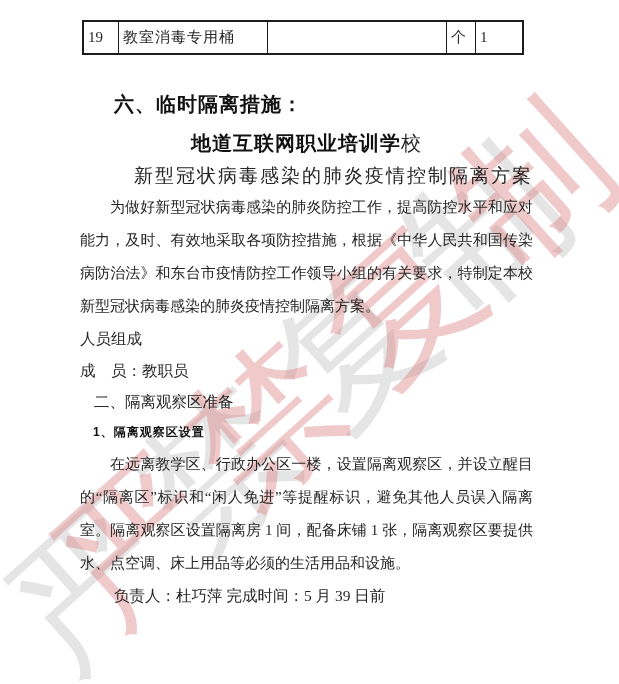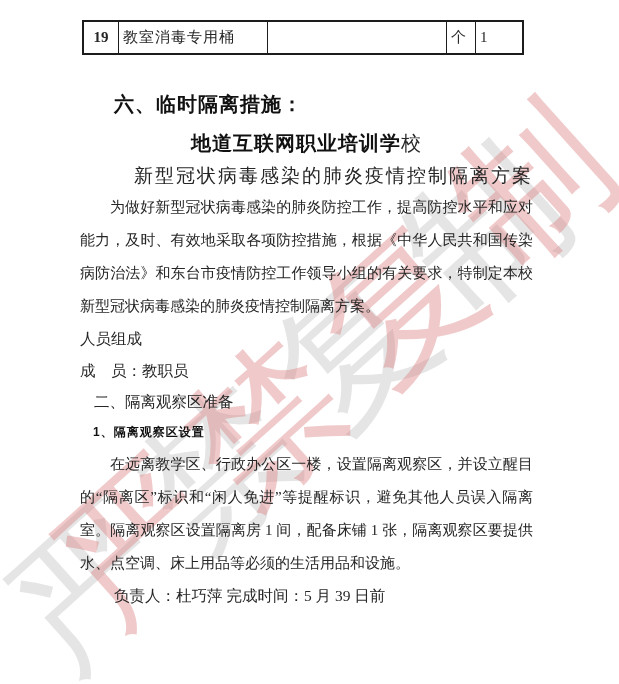--- a/index.html
+++ b/index.html
@@ -41,21 +41,21 @@
     table-layout:fixed;
     font-size:15px;
   }
   .doc-table td{
     border:1px solid #1c1c1c;
     height:31px;
     padding:0 4px;
     overflow:hidden;
     white-space:nowrap;
   }
-  .col-no{width:26px;text-align:center;font-weight:bold;}
+  .col-no{width:26px;}
   .col-name{width:140px;letter-spacing:1px;margin-left:23px;}
   .col-empty{width:170px;}
   .col-unit{width:20px;}
   .col-qty{width:38px;}
   .body-col{
     margin:0 86px 0 80px;
     width:453px;
   }
   .hei{font-family:"Liberation Sans", sans-serif;font-weight:bold;color:#111;}
   .h-six{

